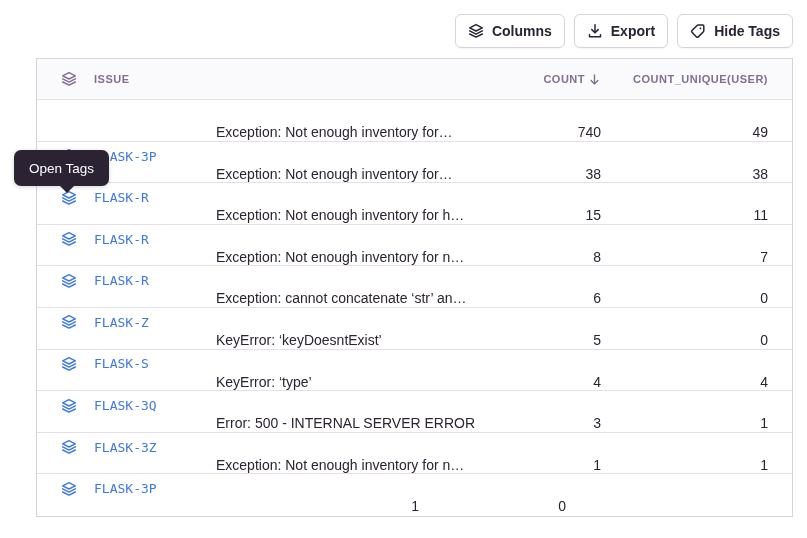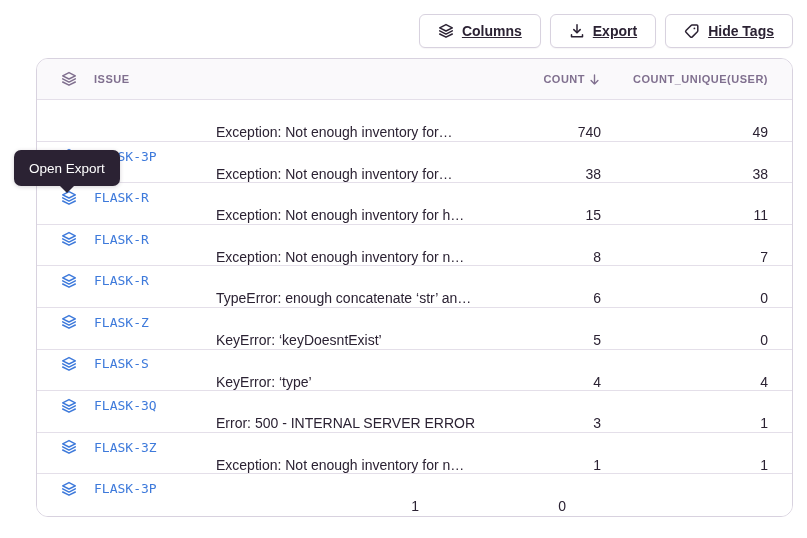--- a/index.html
+++ b/index.html
@@ -15,39 +15,38 @@
     display: flex;
     justify-content: flex-end;
     gap: 9px;
     padding: 14px 14px 0 0;
   }
   .btn {
     display: inline-flex;
     align-items: center;
     gap: 8px;
     height: 34px;
-    padding: 0 18px;
+    padding: 0 12px;
     background: #fff;
     border: 1px solid var(--border-strong, #d8d2df);
     border-radius: 6px;
     font-family: "Liberation Sans", sans-serif;
     font-size: 14px;
     font-weight: 700;
     color: var(--text, #2b2233);
     box-shadow: 0 1px 1px rgba(43,34,51,0.04);
     cursor: pointer;
-    text-decoration: underline;
   }
   .btn .icon { display: inline-flex; color: var(--text, #2b2233); }
 
   
   .table {
     margin: 10px 14px 0 36px;
     border: 1px solid var(--border-strong, #d8d2df);
-    border-radius: 12px;
+    border-radius: 0;
     background: #fff;
     overflow: hidden;
   }
   .thead {
     display: grid;
     grid-template-columns: 155px 1fr 112px 167px;
     align-items: center;
     height: 41px;
     padding: 0 24px;
     background: var(--header-bg, #faf9fb);
@@ -257,21 +256,21 @@
     <div class="issue-cell">
       <span class="group-icon">
         <svg width="16" height="16" viewBox="0 0 16 16" fill="none" stroke="currentColor" stroke-width="1.5" stroke-linejoin="round" stroke-linecap="round">
           <path d="M8 1.6 L14.3 4.8 8 8 1.7 4.8 Z"></path>
           <path d="M1.7 7.9 L8 11.1 14.3 7.9"></path>
           <path d="M1.7 11 L8 14.2 14.3 11"></path>
         </svg>
       </span>
       <a class="issue-link">FLASK-Z</a>
     </div>
-    <div class="title-cell">TypeError: enough concatenate ‘str’ an…</div>
+    <div class="title-cell">Exception: cannot concatenate ‘str’ an…</div>
     <div class="num-cell">6</div>
     <div class="num-cell">0</div>
   </div>
 
   <div class="row">
     <div class="issue-cell">
       <span class="group-icon">
         <svg width="16" height="16" viewBox="0 0 16 16" fill="none" stroke="currentColor" stroke-width="1.5" stroke-linejoin="round" stroke-linecap="round">
           <path d="M8 1.6 L14.3 4.8 8 8 1.7 4.8 Z"></path>
           <path d="M1.7 7.9 L8 11.1 14.3 7.9"></path>
@@ -344,15 +343,15 @@
       </span>
       <a class="issue-link">FLASK-40</a>
     </div>
     <div class="num-cell">1</div>
     <div class="num-cell">0</div>
   </div>
 </div>
 </div>
 
 <div class="tooltip">
-  <span>Open Export</span>
+  <span>Open Tags</span>
   <div class="arrow"></div>
 </div>
 
 </body></html>

